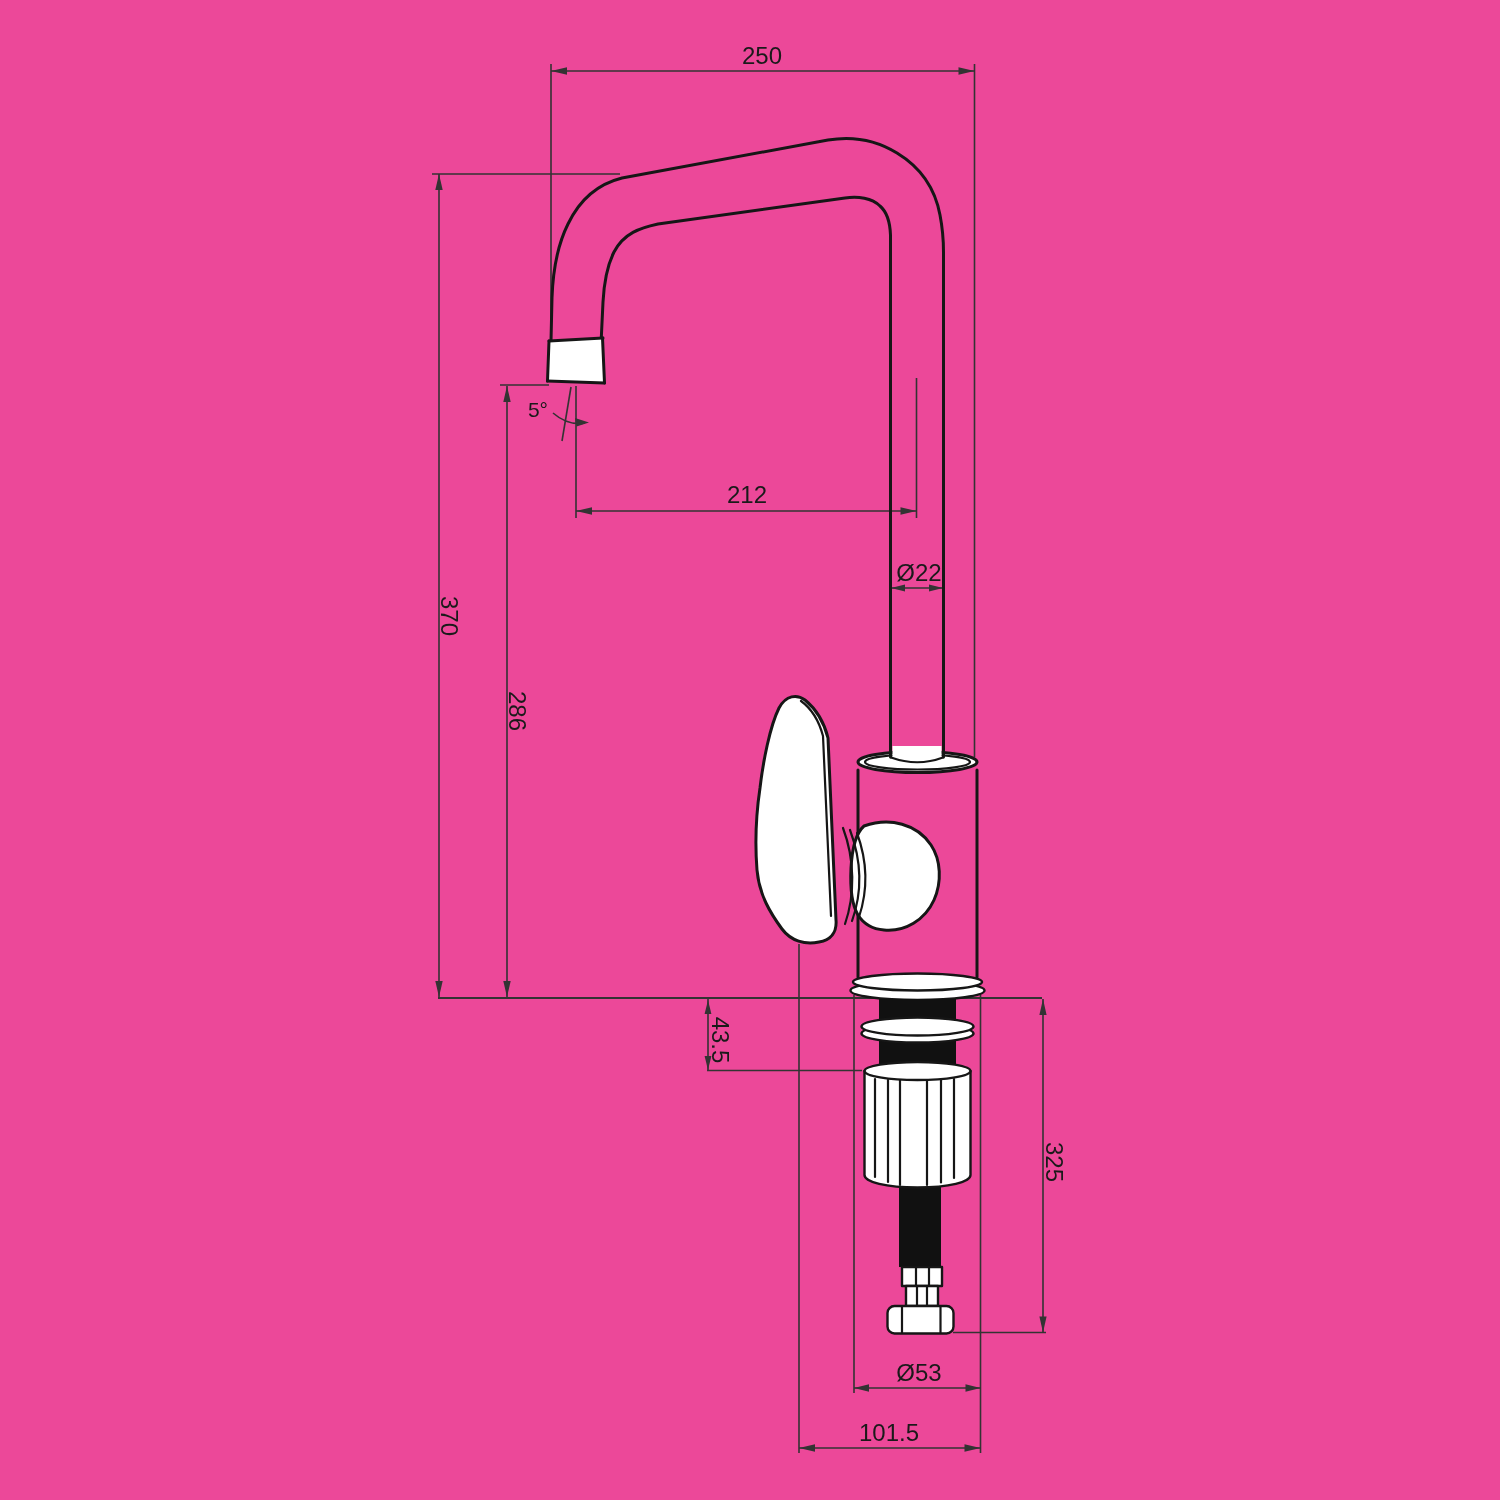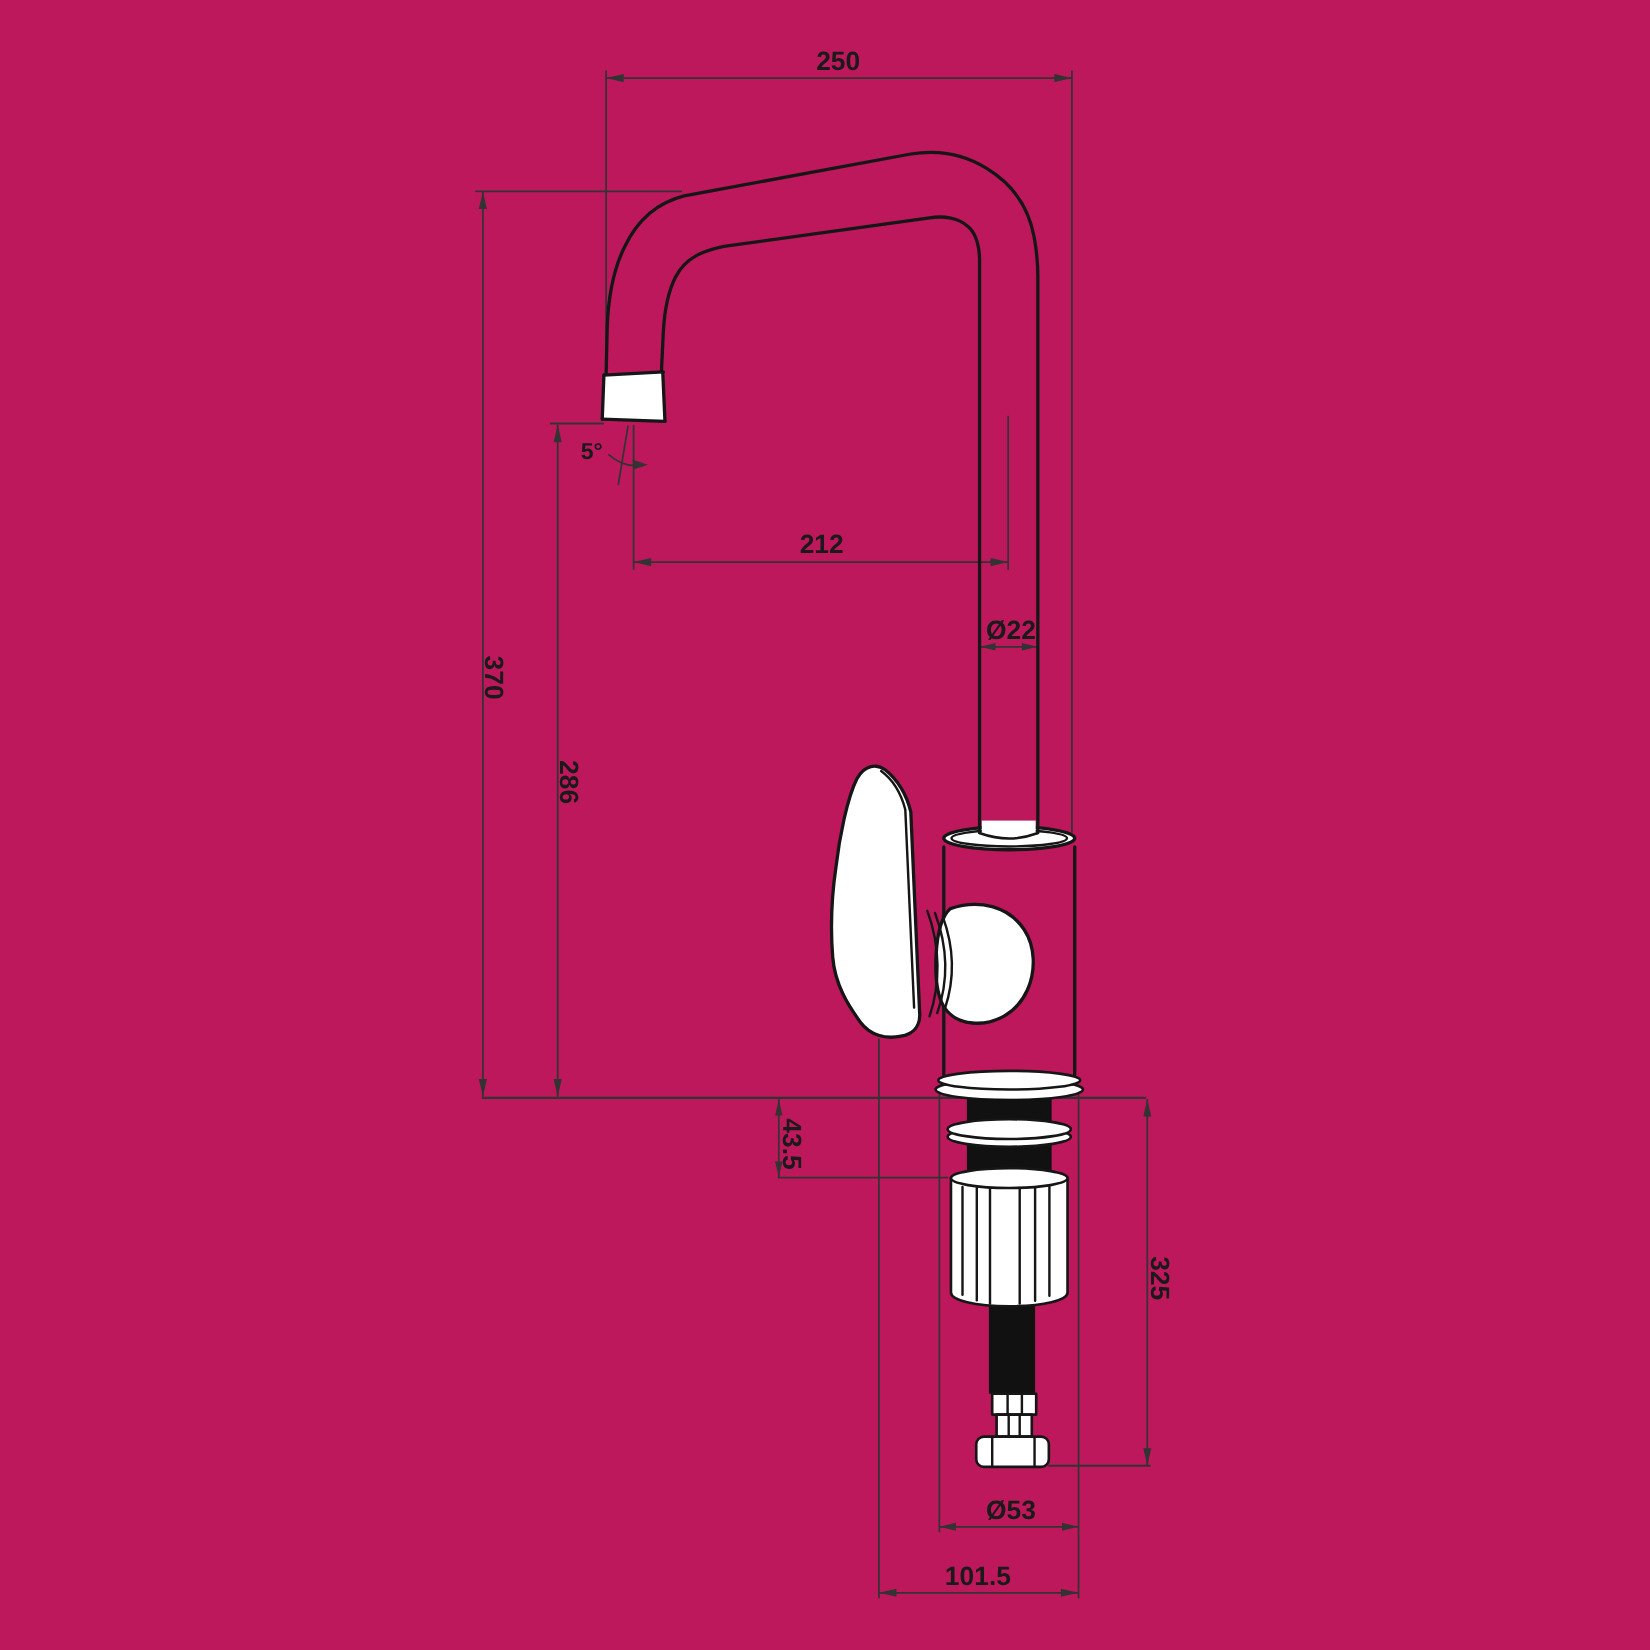--- a/index.html
+++ b/index.html
@@ -1,17 +1,17 @@
 <!DOCTYPE html>
 <html><head>
 <meta charset="utf-8">
 <style>
   html,body{margin:0;padding:0;background:#ffffff;}
-  .stage{position:relative;width:1500px;height:1500px;background:#be185d;overflow:hidden;
-         font-family:"Liberation Sans",sans-serif;font-weight:bold;}
+  .stage{position:relative;width:1500px;height:1500px;background:#ec4899;overflow:hidden;
+         font-family:"Liberation Sans",sans-serif;}
   svg{display:block;}
   
   .prod{fill:none;stroke:#161616;stroke-width:3;stroke-linecap:round;stroke-linejoin:round;}
   .prod-thin{fill:none;stroke:#161616;stroke-width:2.2;stroke-linecap:round;stroke-linejoin:round;}
   .prod-fill{fill:#ffffff;stroke:#161616;stroke-width:3;stroke-linejoin:round;}
   .prod-fill-thin{fill:#ffffff;stroke:#161616;stroke-width:2.4;stroke-linejoin:round;}
   .solid{fill:#111111;stroke:none;}
   .patch{fill:#ffffff;stroke:none;}
   
   .dim{fill:none;stroke:#333333;stroke-width:1.6;}

